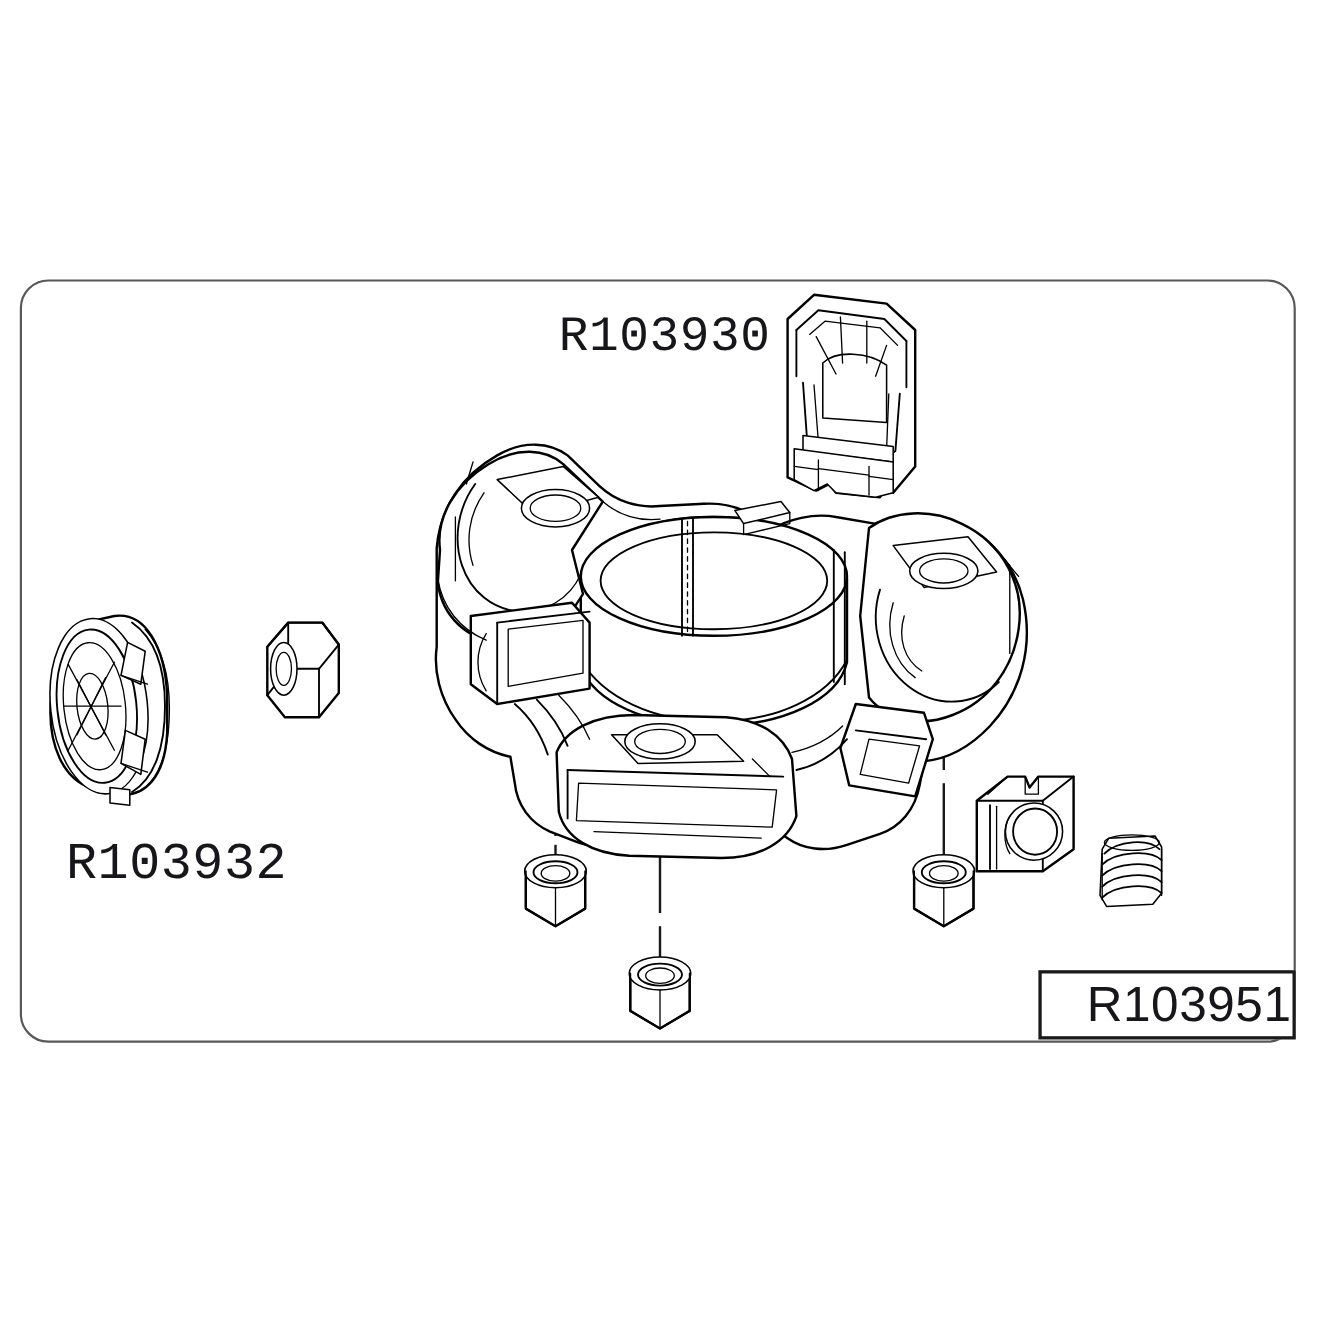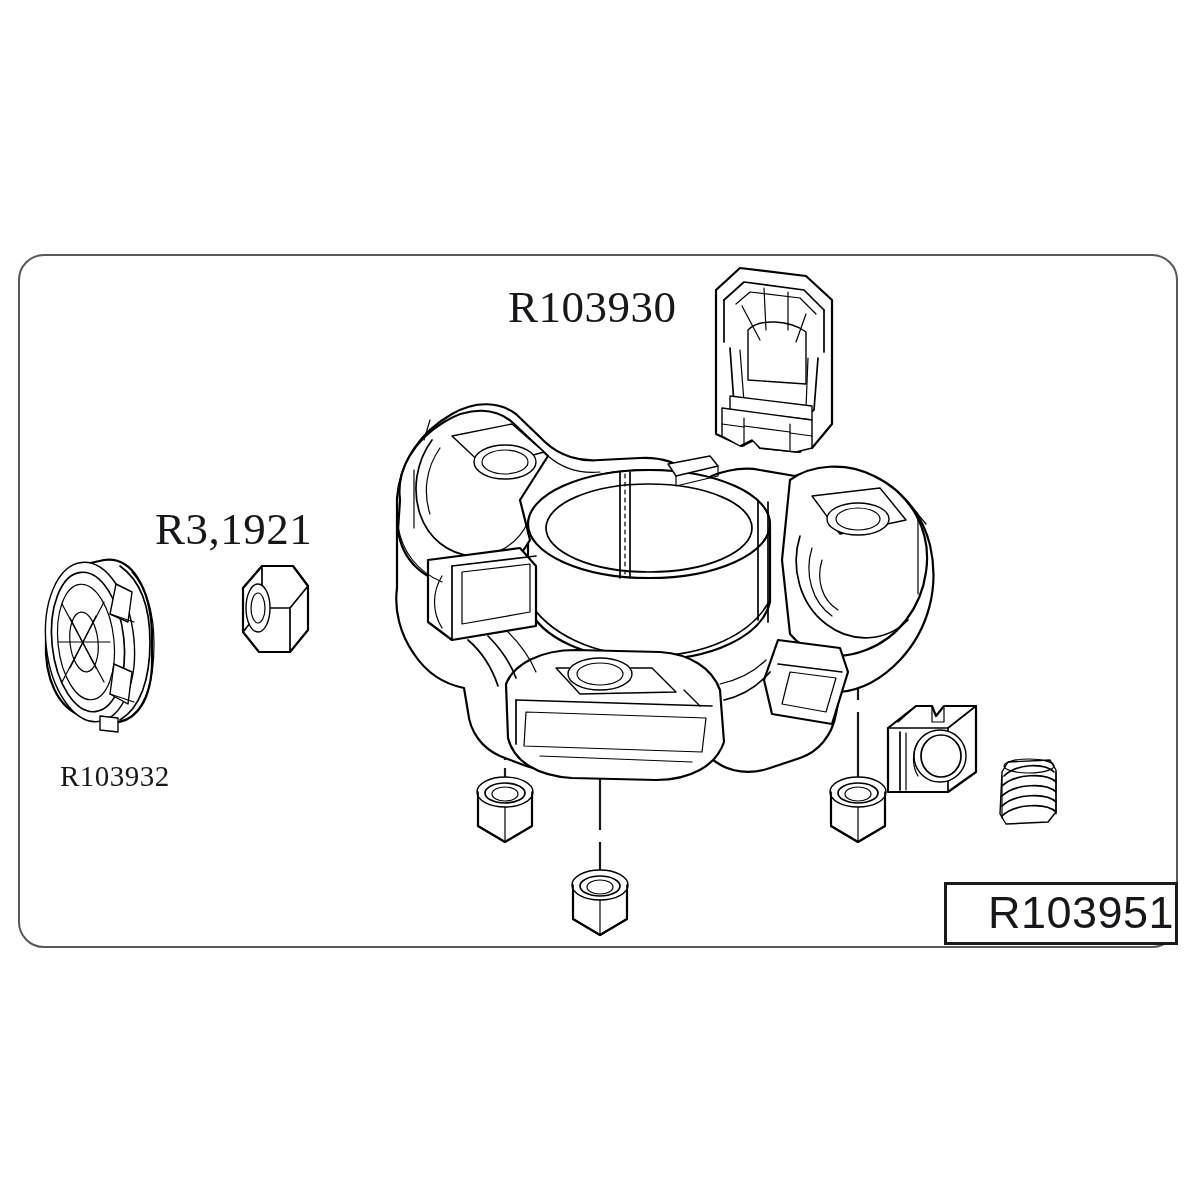--- a/index.html
+++ b/index.html
@@ -24,28 +24,28 @@
     width: 1160px;
     height: 694px;
     border: 2px solid #58585a;
     border-radius: 26px;
     box-sizing: border-box;
     background: transparent;
   }
   .part-label {
     position: absolute;
     color: #17171b;
-    font-family: Liberation Serif, serif;
+    font-family: Liberation Mono, monospace;
     font-weight: 400;
     white-space: nowrap;
     letter-spacing: 0.5px;
   }
   #label-r103930 { left: 508px; top: 281px; font-size: 45px; }
   #label-r31921  { left: 155px; top: 503px; font-size: 45px; }
-  #label-r103932 { left: 60px;  top: 760px; font-size: 29px; text-align: center; }
+  #label-r103932 { left: 60px;  top: 760px; font-size: 47px; text-align: center; }
 
   #code-box {
     position: absolute;
     left: 944px;
     top: 882px;
     width: 234px;
     height: 63px;
     border: 3px solid #1a1a1a;
     box-sizing: border-box;
     background: #ffffff;
@@ -347,21 +347,20 @@
       <path class="ink ink-w15" d="M1002 816 C 1014 804, 1046 802, 1056 812"></path>
       <path class="ink ink-w1" d="M1002 776 L1002 818"></path>
       <path class="ink ink-w1" d="M1056 772 L1056 814"></path>
       <ellipse class="ink ink-w1" cx="1029" cy="766" rx="25" ry="7"></ellipse>
     </g>
 
   </svg>
 
   <div class="part-label" id="label-r103930">R103930</div>
 
-  <div class="part-label" id="label-r31921">R3,1921</div>
 
   <div class="part-label" id="label-r103932">R103932</div>
 
   <div id="code-box">
     <span class="code-text">R103951</span>
   </div>
 
 </div>
 
 </body></html>

